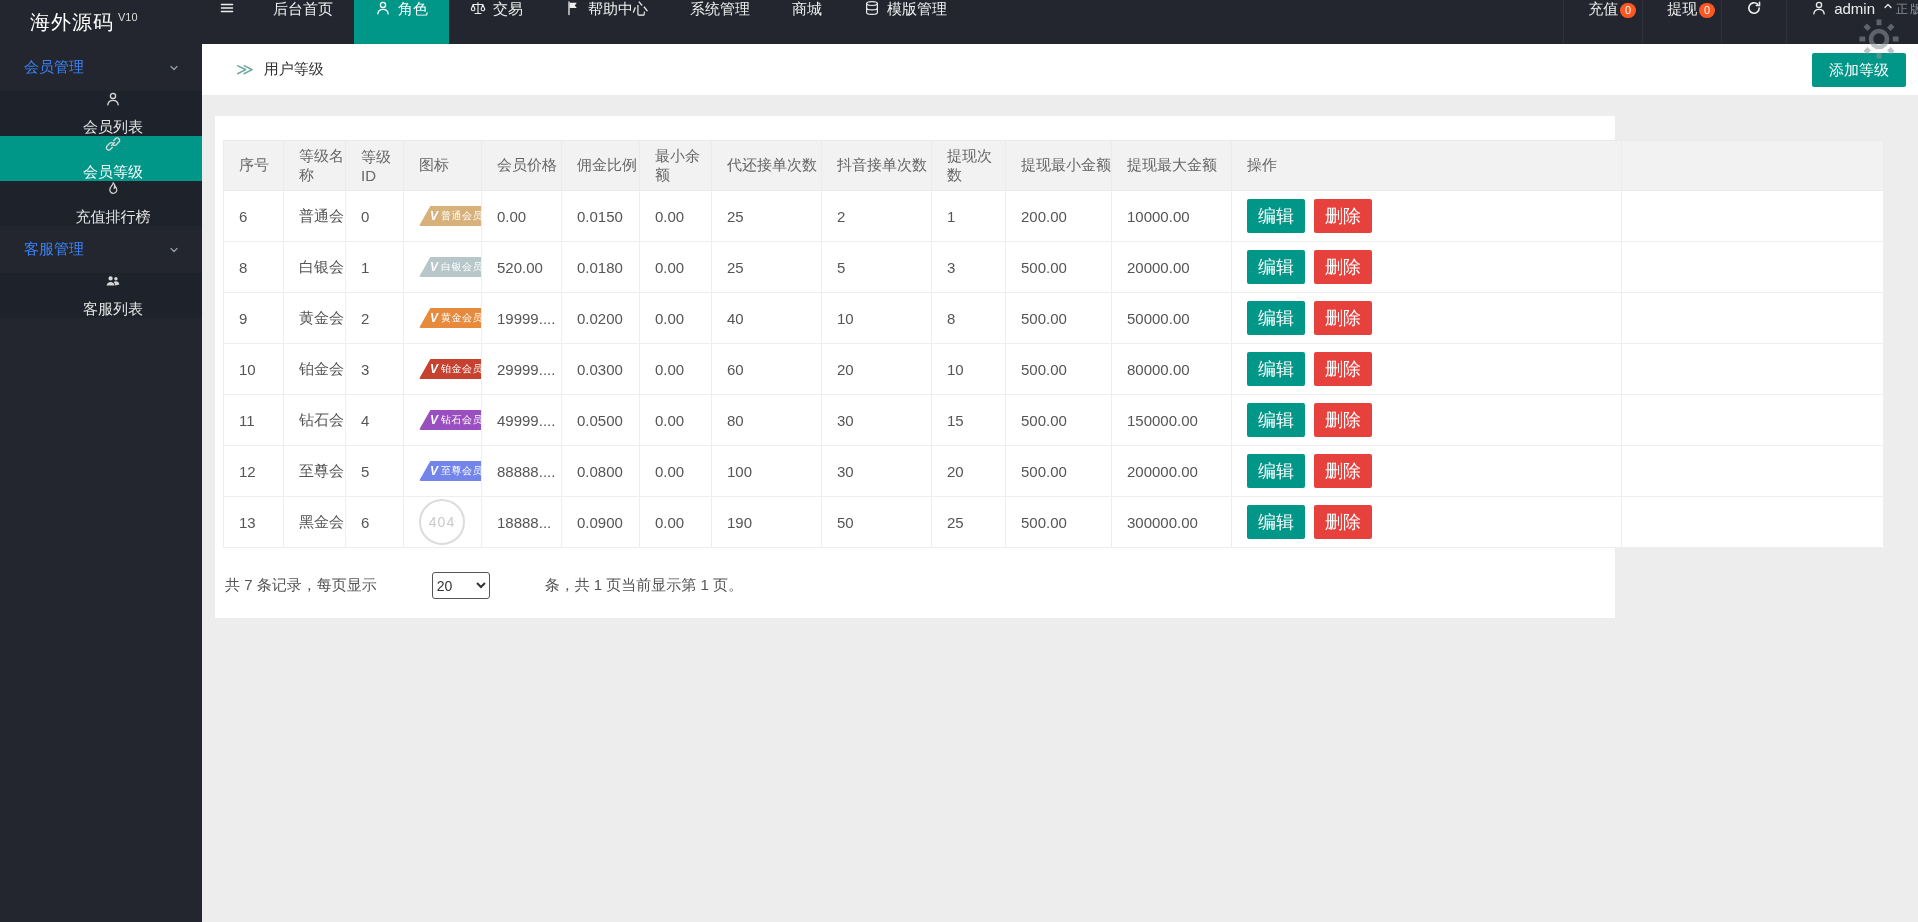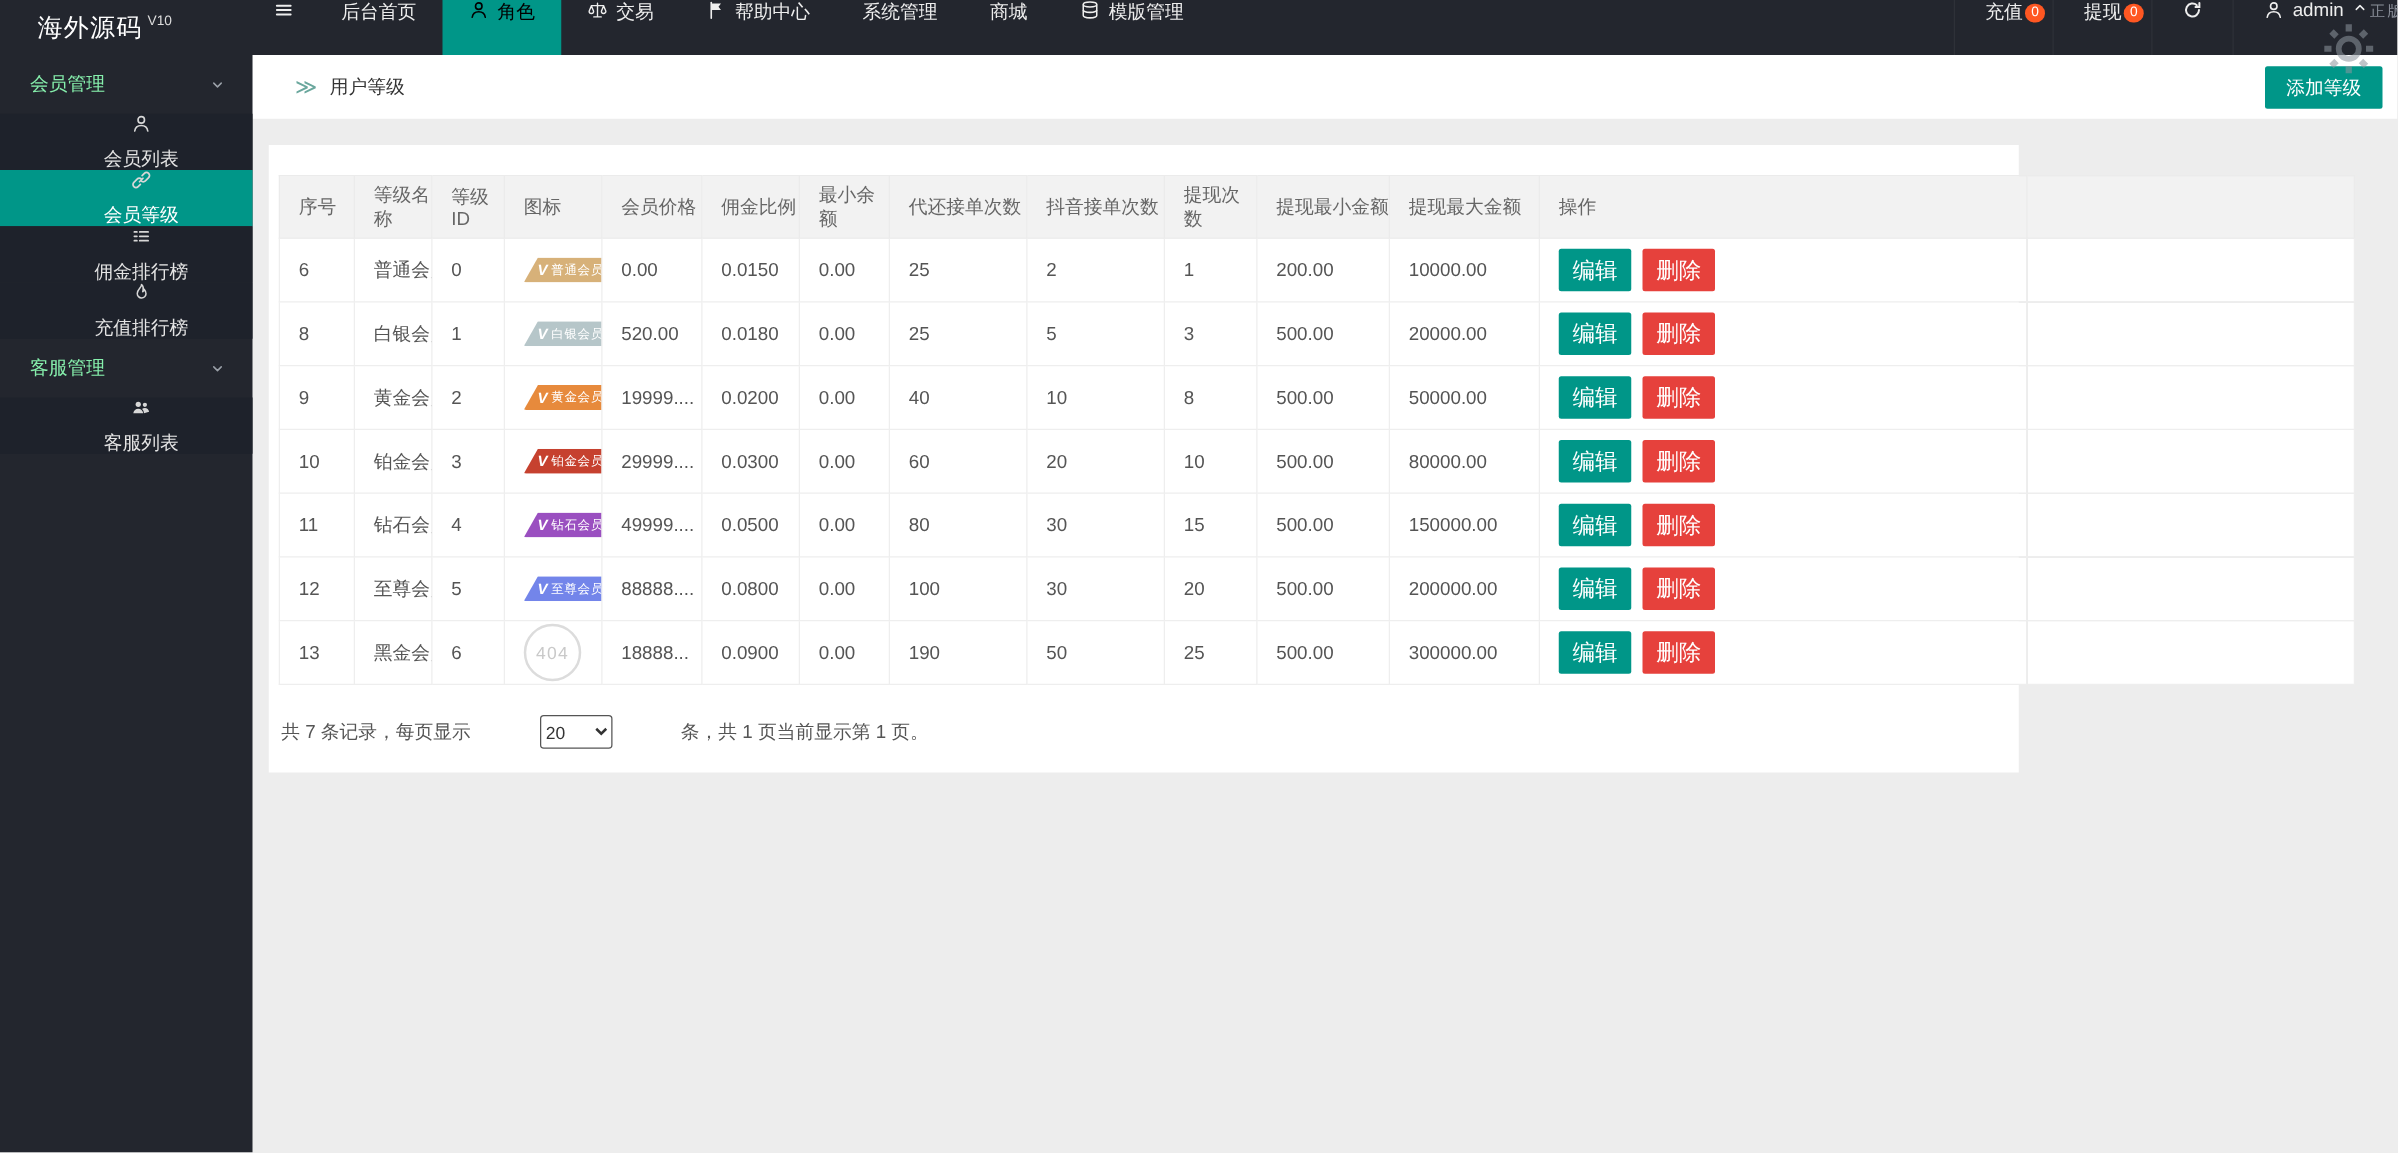--- a/index.html
+++ b/index.html
@@ -7,34 +7,34 @@
   body { background:#ededed; font-family:"Liberation Sans","DejaVu Sans",sans-serif; font-size:15px; color:#555; }
   .screen { position:relative; width:1918px; height:922px; }
 
   
   .navbar { position:absolute; top:0; left:0; width:1918px; height:44px; background:var(--topbar,#23262E); display:flex; align-items:stretch; color:#eee; z-index:5; }
   .logo { width:202px; display:flex; align-items:center; padding-left:30px; font-size:20px; color:#fff; letter-spacing:1px; flex:none; }
   .logo sup { font-size:11px; margin-left:4px; margin-top:-10px; color:#ddd; letter-spacing:0; }
   .nav-left { display:flex; align-items:stretch; flex:1; }
   .nav-item { display:flex; align-items:flex-start; gap:7px; padding:0 21px; font-size:15px; color:#eee; cursor:pointer; position:relative; }
   .nav-item.hamburger { padding:0 17px; }
-  .nav-item.active { background:var(--accent,#009688); color:#000000; }
+  .nav-item.active { background:var(--accent,#009688); color:#ffffff; }
   .nav-right { display:flex; align-items:stretch; margin-left:auto; }
   .nav-right .nav-item { border-left:1px solid rgba(255,255,255,.05); padding:0 24px; }
   .badge { position:absolute; top:3px; right:6px; background:var(--badge,#FF5722); color:#fff; font-size:11px; line-height:15px; min-width:16px; text-align:center; border-radius:8px; padding:0 4px; }
   .ic { display:inline-flex; width:16px; height:16px; flex:none; }
   .ic svg { width:100%; height:100%; }
   .ic.sm { width:12px; height:12px; }
   .genuine { position:absolute; top:1px; right:-6px; font-size:12px; color:#8a8f99; z-index:30; letter-spacing:2px; }
   .gear-mark { position:absolute; left:1856px; top:16px; width:46px; height:46px; color:#8e959e; opacity:.55; z-index:20; }
   .gear-mark svg { width:100%; height:100%; }
 
   
   .sidebar { position:absolute; top:44px; left:0; bottom:0; width:202px; background:var(--topbar,#23262E); z-index:4; }
-  .side-header { height:47px; display:flex; align-items:center; justify-content:space-between; padding:0 22px 0 24px; color:#86efac; font-size:15px; cursor:pointer; }
+  .side-header { height:47px; display:flex; align-items:center; justify-content:space-between; padding:0 22px 0 24px; color:#3b82f6; font-size:15px; cursor:pointer; }
   .side-header .ic { color:#9aa0a8; }
   .side-item { height:45px; display:flex; align-items:center; gap:11px; padding-left:24px; background:var(--sidebar-item,#1E222B); color:#e4e4e4; font-size:15px; cursor:pointer;flex-direction:column; }
   .side-item .ic { color:#d7d7d7; }
   .side-item.active { background:var(--accent,#009688); color:#fff; }
 
   
   .topbar { position:absolute; top:44px; left:202px; width:1716px; height:51px; background:#fff; display:flex; align-items:center; padding-left:34px; z-index:3; }
   .crumb-ic { color:#6aa79d; font-size:17px; margin-right:10px; }
   .crumb-text { color:#333; font-size:15px; }
   .add-btn { position:absolute; right:12px; top:9px; width:94px; height:34px; background:var(--accent,#009688); color:#fff; border:none; border-radius:2px; font-size:15px; cursor:pointer; font-family:Liberation Serif, serif; }
@@ -182,28 +182,20 @@
       </div>
       <div class="side-item active">
         <span class="ic">
           <svg viewBox="0 0 16 16" fill="none" stroke="currentColor" stroke-width="1.4" stroke-linecap="round">
             <path d="M6.6 9.4l2.8-2.8"></path>
             <path d="M7.3 11.5l-1.8 1.8a2.4 2.4 0 0 1-3.4-3.4l2.6-2.6a2.4 2.4 0 0 1 3.4 0"></path>
             <path d="M8.7 4.5l1.8-1.8a2.4 2.4 0 0 1 3.4 3.4l-2.6 2.6a2.4 2.4 0 0 1-3.4 0"></path>
           </svg>
         </span>
         <span>会员等级</span>
-      </div>
-      <div class="side-item">
-        <span class="ic">
-          <svg viewBox="0 0 16 16" fill="none" stroke="currentColor" stroke-width="1.4" stroke-linecap="round">
-            <path d="M2.5 4.5h2M2.5 8h2M2.5 11.5h2M6.8 4.5h6.7M6.8 8h6.7M6.8 11.5h6.7"></path>
-          </svg>
-        </span>
-        <span>佣金排行榜</span>
       </div>
       <div class="side-item">
         <span class="ic">
           <svg viewBox="0 0 16 16" fill="none" stroke="currentColor" stroke-width="1.2" stroke-linejoin="round">
             <path d="M8.2 1.6c.4 2.3-3.4 3.8-3.4 7.2a3.5 3.5 0 0 0 7 .1c0-1.6-.8-2.6-1.5-3.5.1 1-.4 1.7-1.1 2C9.4 5.6 10.8 3.9 8.2 1.6z"></path>
           </svg>
         </span>
         <span>充值排行榜</span>
       </div>
       <div class="side-header">

